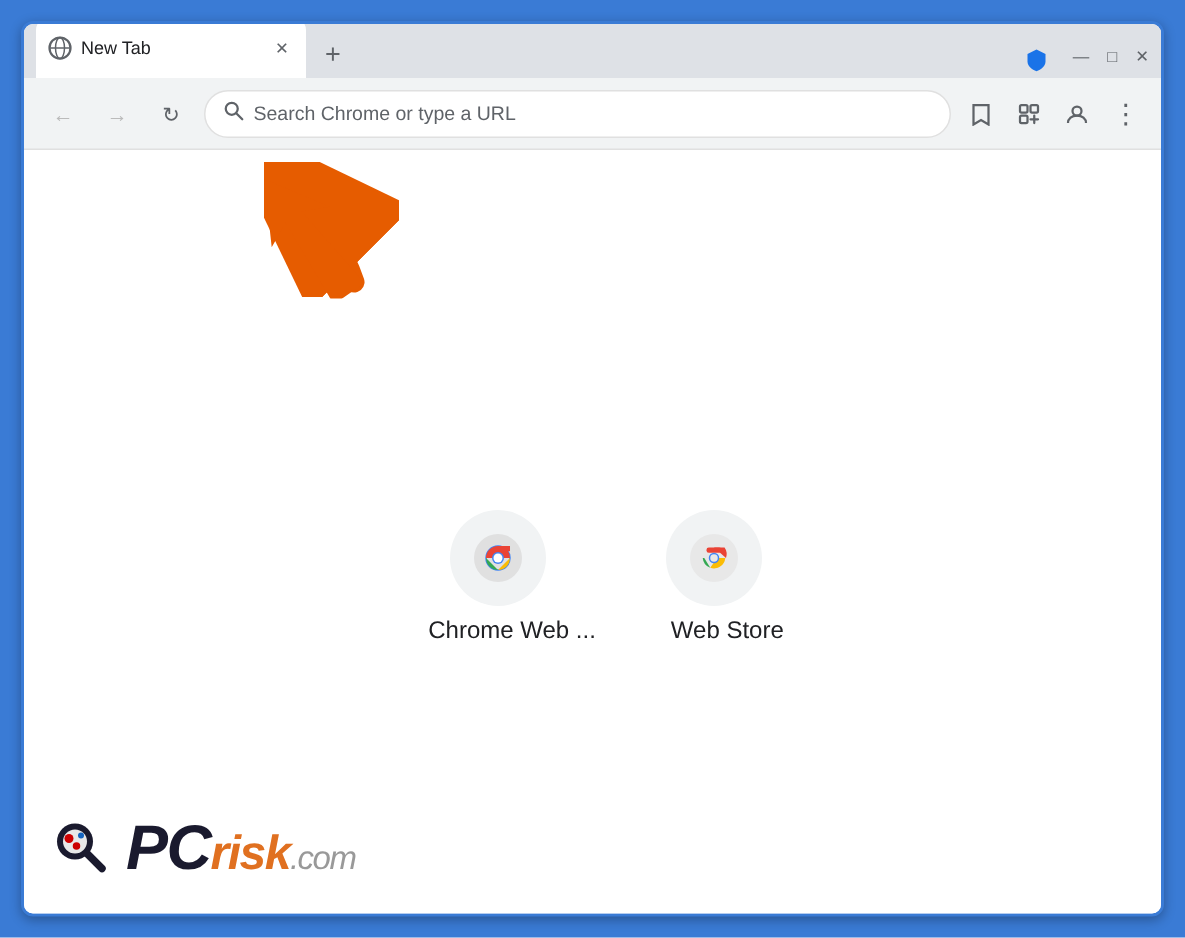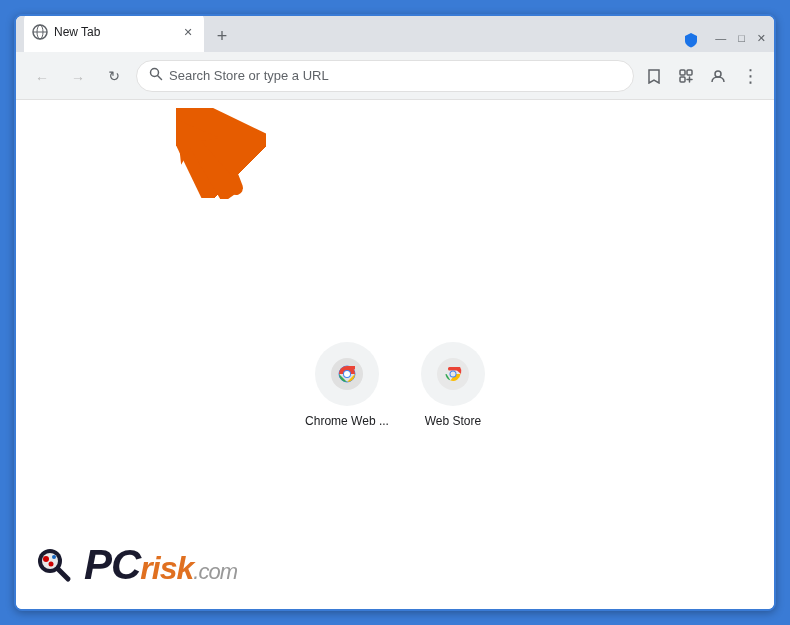--- a/index.html
+++ b/index.html
@@ -226,23 +226,24 @@
       width: 64px;
       height: 64px;
       border-radius: 50%;
       background: #f1f3f4;
       display: flex;
       align-items: center;
       justify-content: center;
     }
 
     .shortcut-label {
-      font-size: 12px;
+      font-size: 16px;
       color: #202124;
       text-align: center;
+      margin-left: 18px;
     }
 
     
     .chrome-logo {
       width: 32px;
       height: 32px;
     }
 
     
     .watermark {
@@ -334,21 +335,21 @@
       <span>↻</span>
     </div>
 
     <div class="url-bar">
       <span class="url-bar-search-icon">
         <svg width="14" height="14" viewBox="0 0 14 14">
           <circle cx="5.5" cy="5.5" r="4" fill="none" stroke="#5f6368" stroke-width="1.5"></circle>
           <line x1="8.5" y1="8.5" x2="12.5" y2="12.5" stroke="#5f6368" stroke-width="1.5" stroke-linecap="round"></line>
         </svg>
       </span>
-      <span class="url-placeholder">Search Store or type a URL</span>
+      <span class="url-placeholder">Search Chrome or type a URL</span>
     </div>
 
     <div class="address-bar-right">
       <div class="addr-icon">
         <svg width="16" height="16" viewBox="0 0 16 16">
           <path d="M3 2h10v13l-5-3-5 3V2z" fill="none" stroke="#5f6368" stroke-width="1.5"></path>
         </svg>
       </div>
       <div class="addr-icon">
         <svg width="16" height="16" viewBox="0 0 16 16">

